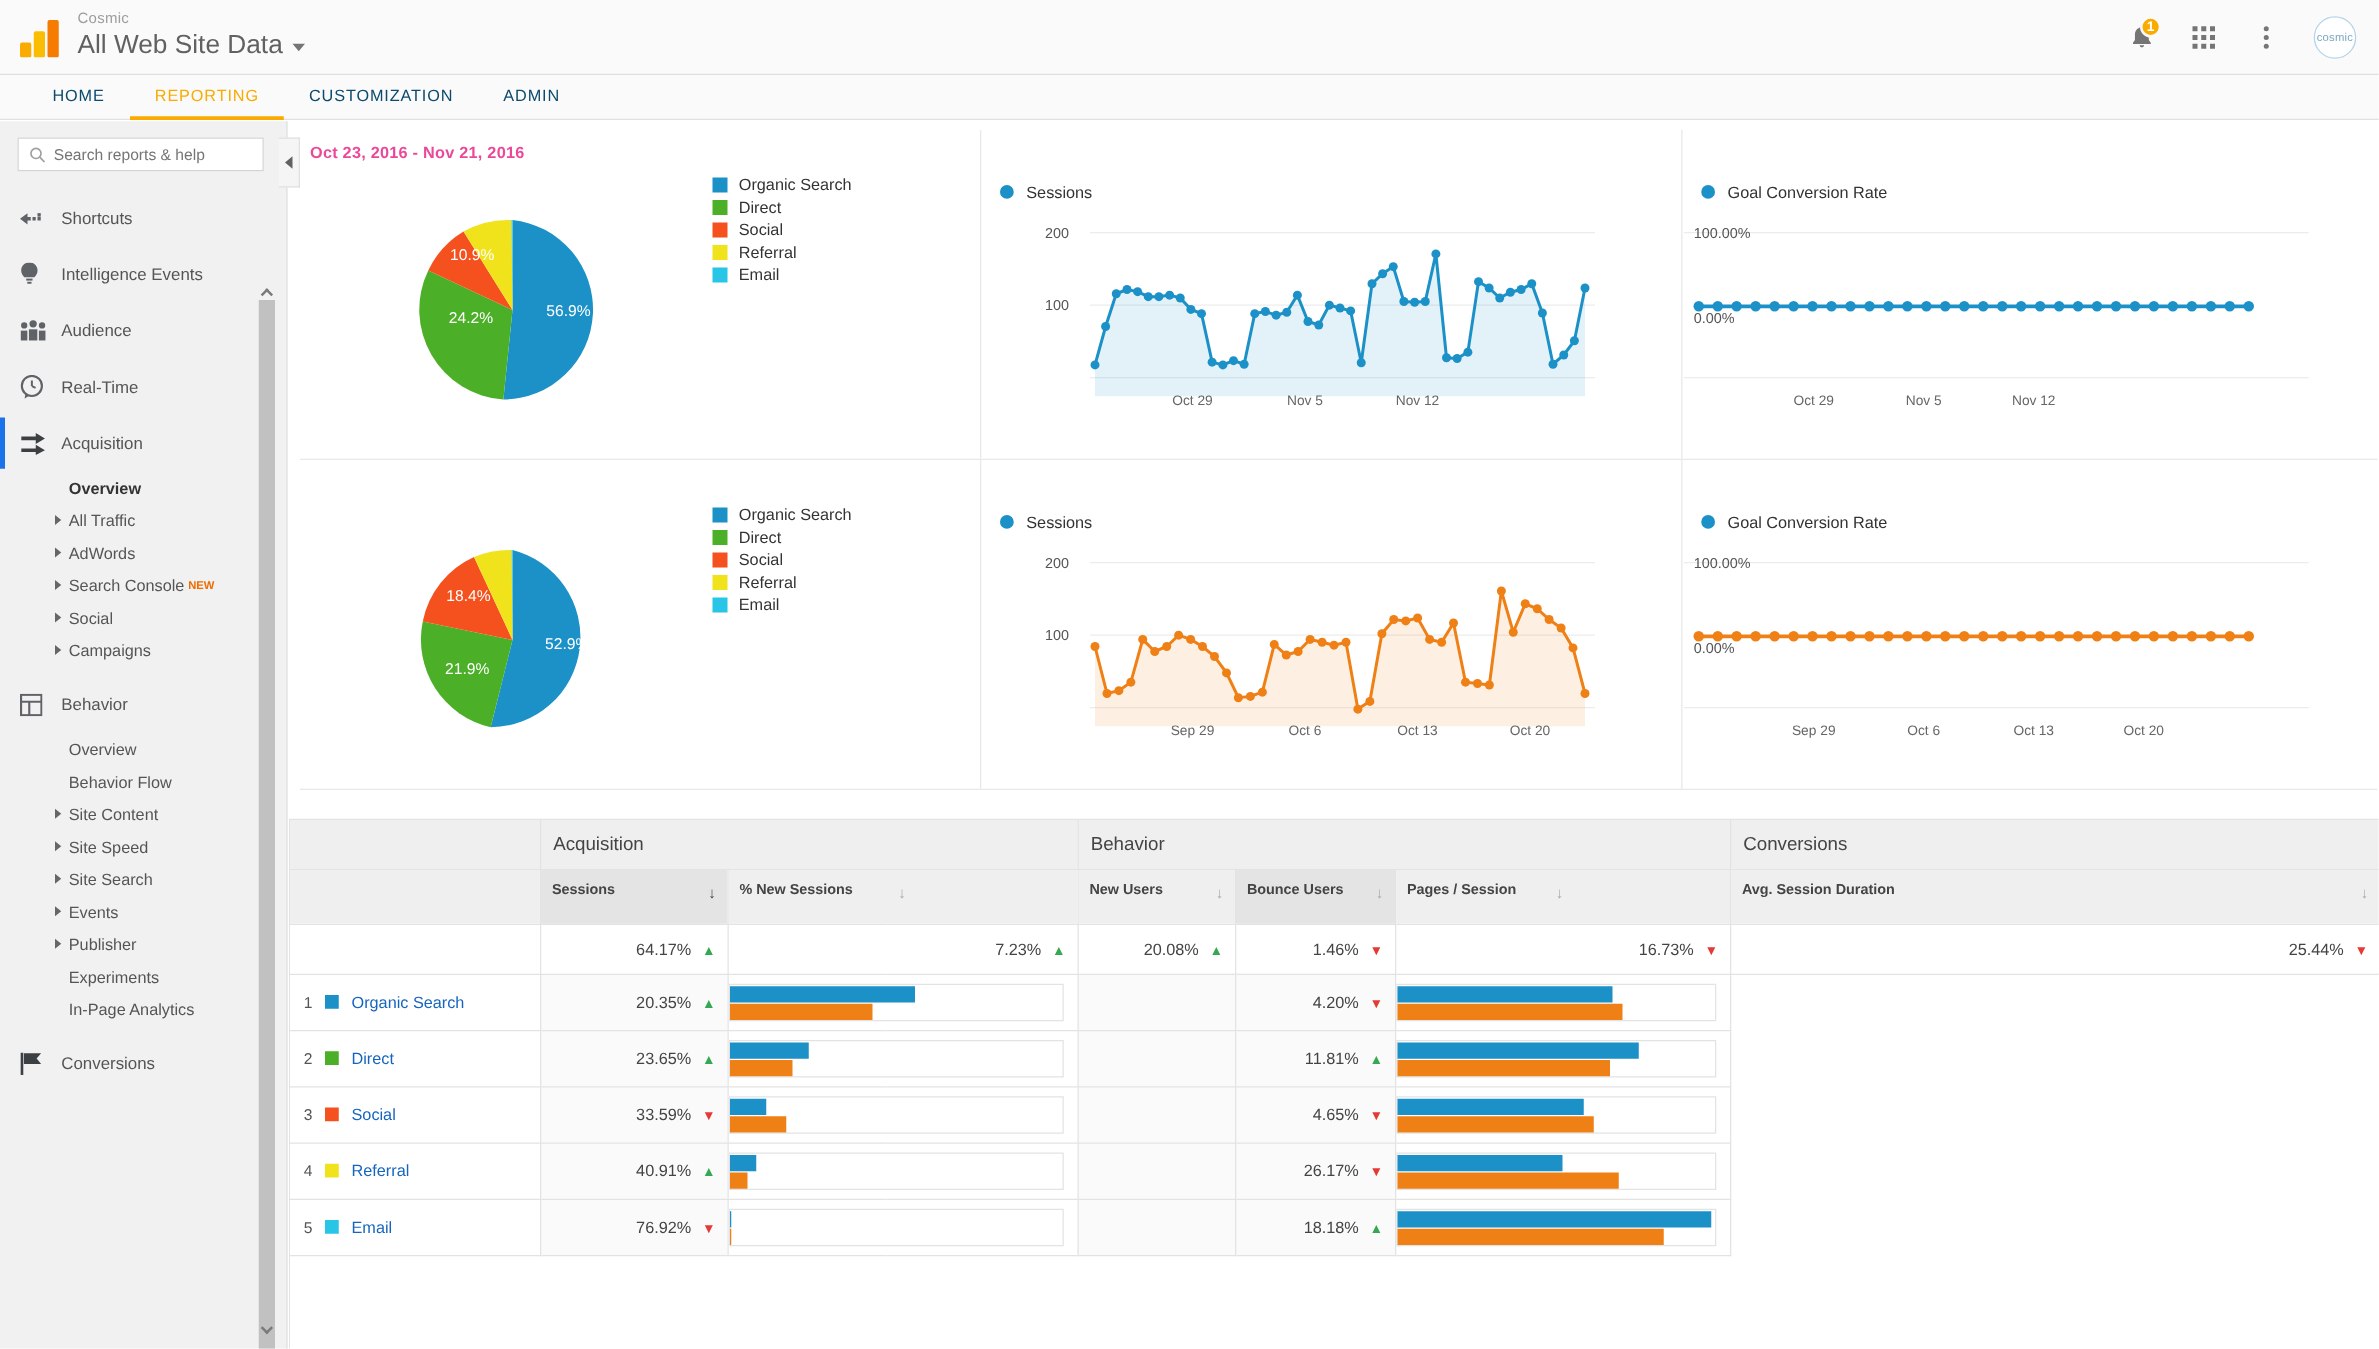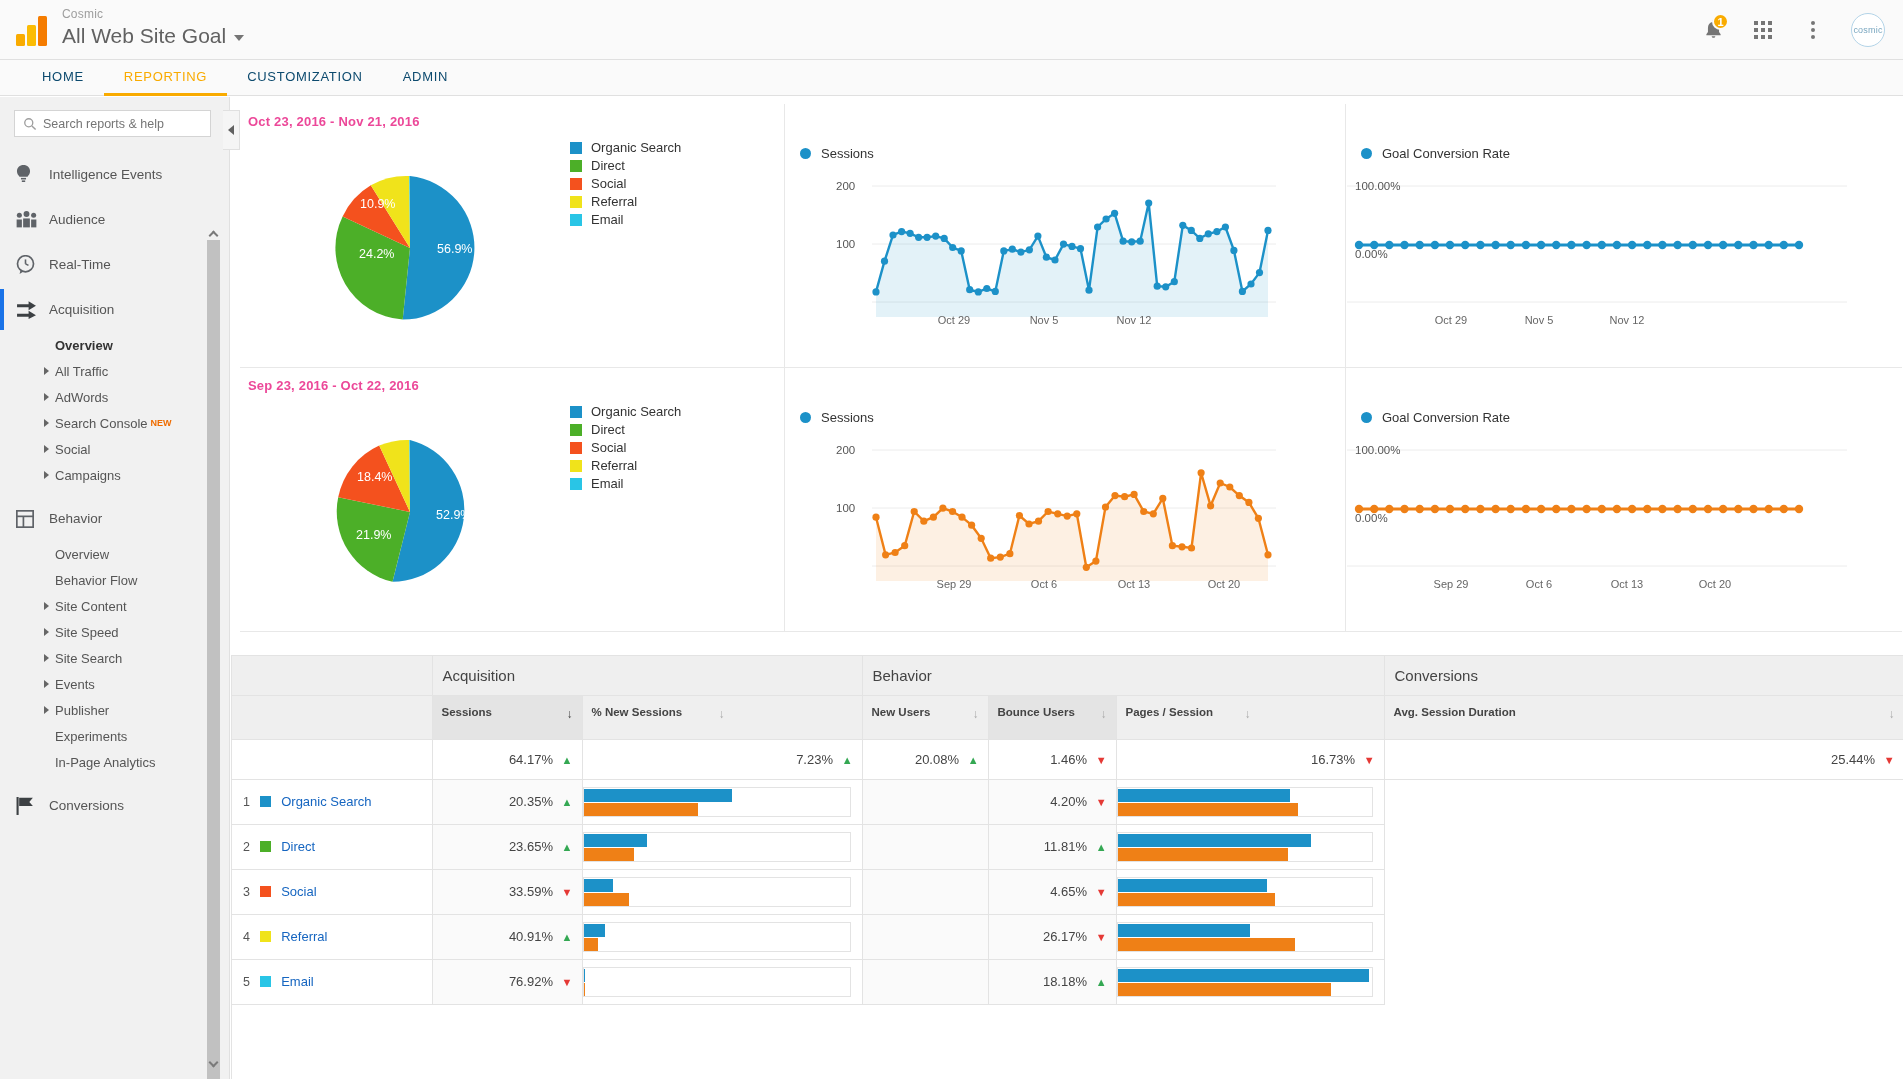--- a/index.html
+++ b/index.html
@@ -219,21 +219,21 @@
   <div class="topbar">
     <svg class="ga-logo" viewBox="0 0 34 30">
       <rect x="0" y="18" width="9" height="12" rx="1.5" fill="#f9ab00"></rect>
       <rect x="11" y="9" width="9" height="21" rx="1.5" fill="#fbbc04"></rect>
       <rect x="22" y="0" width="9" height="30" rx="1.5" fill="#f57c00"></rect>
     </svg>
 
     <div class="prop-block">
       <div class="prop-account">Cosmic</div>
       <div class="prop-view">
-        <span>All Web Site Goal</span>
+        <span>All Web Site Data</span>
         <span class="caret-down"></span>
       </div>
     </div>
 
     <div class="topicons">
       <div class="ticon">
         <svg width="21" height="22" viewBox="0 0 20 21">
           <path d="M10 1.2c-.7 0-1.2.5-1.2 1.2v.5C6.3 3.4 4.7 5.6 4.7 8.3v4.2L3.2 14.6v.9h13.6v-.9l-1.5-2.1V8.3c0-2.7-1.6-4.9-4.1-5.4v-.5c0-.7-.5-1.2-1.2-1.2z" fill="#757575"></path>
           <path d="M8.3 16.4h3.4c0 .9-.8 1.6-1.7 1.6s-1.7-.7-1.7-1.6z" fill="#757575"></path>
         </svg>
@@ -278,20 +278,31 @@
       <svg width="14" height="14" viewBox="0 0 16 16">
         <circle cx="6.6" cy="6.6" r="4.6" fill="none" stroke="#9e9e9e" stroke-width="1.5"></circle>
         <line x1="10.2" y1="10.2" x2="14.4" y2="14.4" stroke="#9e9e9e" stroke-width="1.6"></line>
       </svg>
       <input type="text" placeholder="Search reports &amp; help" style="">
     </div>
 
     <div class="navlist">
 
 
+      <div class="navrow">
+        <span class="nicon">
+          <svg width="20" height="14" viewBox="0 0 20 14">
+            <path d="M0 7 L6 2.5 V5.6 H8.6 V8.4 H6 V11.5 Z" fill="#5f6368"></path>
+            <rect x="10" y="5.6" width="2.6" height="2.8" fill="#5f6368"></rect>
+            <rect x="14" y="2.5" width="2.6" height="2.8" fill="#5f6368"></rect>
+            <rect x="14" y="5.6" width="2.6" height="2.8" fill="#5f6368"></rect>
+          </svg>
+        </span>
+        <span class="nlabel">Shortcuts</span>
+      </div>
 
       <div class="navrow">
         <span class="nicon">
           <svg width="15" height="19" viewBox="0 0 14 18">
             <path d="M7 0C3.4 0 .8 2.6.8 6c0 2.4 1.4 3.9 2.4 5.1h7.6C11.8 9.9 13.2 8.4 13.2 6 13.2 2.6 10.6 0 7 0z" fill="#5f6368"></path>
             <rect x="4.6" y="12.2" width="4.8" height="1.5" fill="#5f6368"></rect>
             <rect x="5.4" y="14.6" width="3.2" height="1.5" fill="#5f6368"></rect>
           </svg>
         </span>
         <span class="nlabel">Intelligence Events</span>
@@ -586,21 +597,20 @@
             <text class="axlabel" x="104" y="152" text-anchor="middle">Oct 29</text>
             <text class="axlabel" x="192" y="152" text-anchor="middle">Nov 5</text>
             <text class="axlabel" x="280" y="152" text-anchor="middle">Nov 12</text>
           </svg>
         </div>
       </div>
 
       <div class="prow">
 
         <div class="pcell pie">
-          <div class="daterange">Sep 23, 2016 - Oct 22, 2016</div>
           <svg class="pie-wrap" width="230" height="225" viewBox="0 0 230 225">
             <path d="M78 40 A72 72 0 0 1 60.5 181.8 L78 112 Z" fill="#1c91c8"></path>
             <path d="M60.5 181.8 A72 72 0 0 1 6.2 97.2 L78 112 Z" fill="#4caf28"></path>
             <path d="M6.2 97.2 A72 72 0 0 1 47.2 45.6 L78 112 Z" fill="#f4511e"></path>
             <path d="M47.2 45.6 A72 72 0 0 1 77.3 40 L78 112 Z" fill="#f0e31b"></path>
             <path d="M77.3 40 A72 72 0 0 1 78 40 L78 112 Z" fill="#29c5e6"></path>
             <text x="104" y="119" fill="#fff" font-size="12.5" font-family="Liberation Sans, sans-serif">52.9%</text>
             <text x="24" y="139" fill="#fff" font-size="12.5" font-family="Liberation Sans, sans-serif">21.9%</text>
             <text x="25" y="81" fill="#fff" font-size="12.5" font-family="Liberation Sans, sans-serif">18.4%</text>
           </svg>

